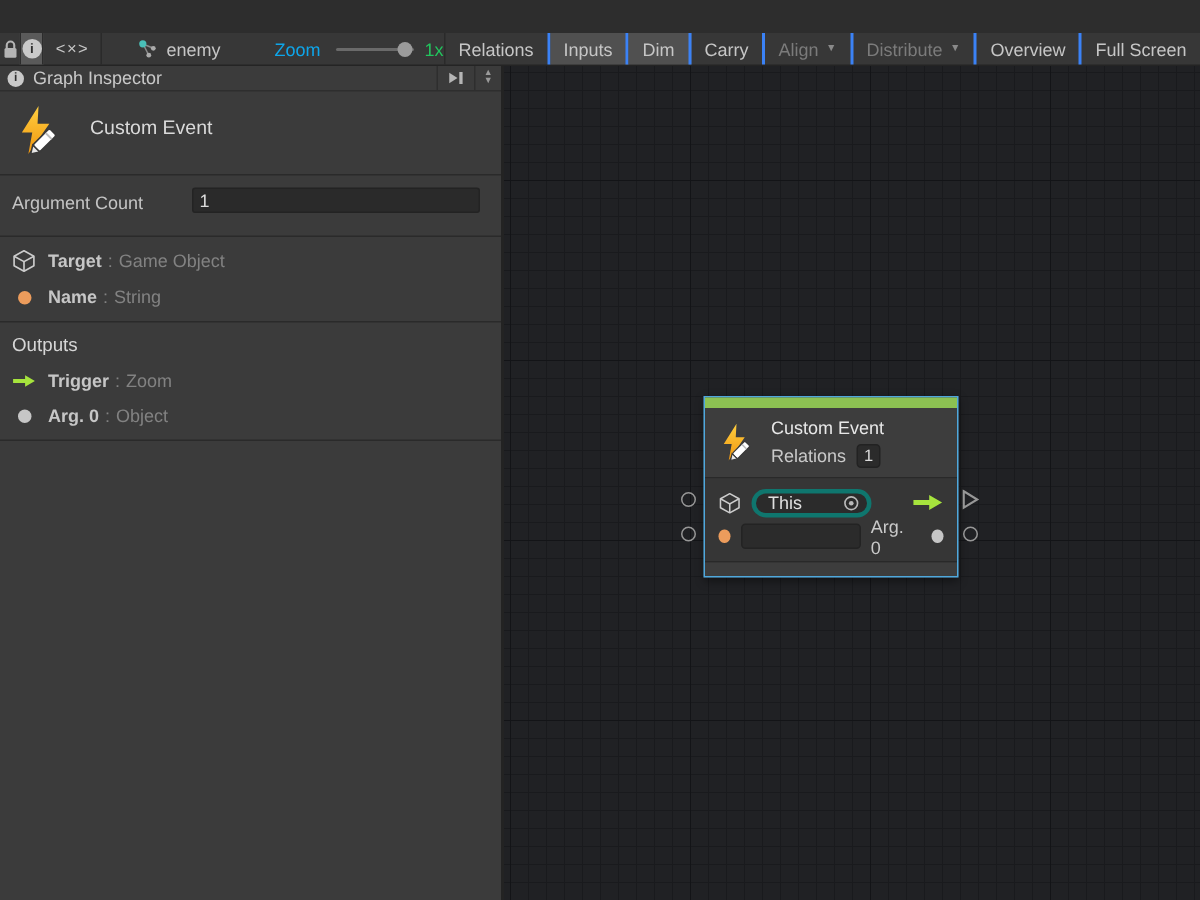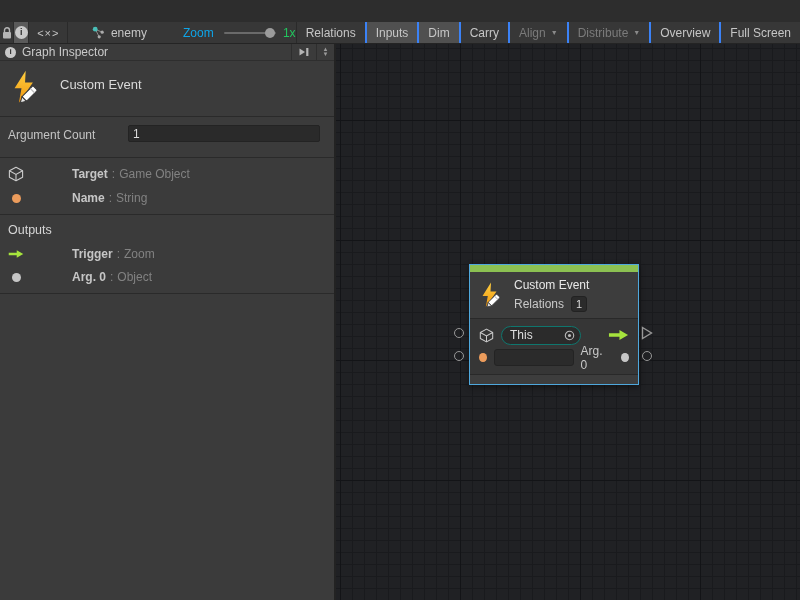--- a/index.html
+++ b/index.html
@@ -85,21 +85,21 @@
     flex:1; height:17px; background:#2A2A2A; border:1px solid #232323; border-radius:2px;
     color:#DCDCDC; font-family:inherit; font-size:12px; padding:0 4px; outline:none;
   }
   .checkbox {
     appearance:none; -webkit-appearance:none; width:15px; height:15px;
     background:#2A2A2A; border:1px solid #232323; border-radius:2px;
   }
   .sec-heading { margin:8px 8px 10px 8px; color:#D6D6D6; font-size:12.5px; }
   .io-row { display:flex; align-items:center; margin:8px 8px 9px 8px; }
   .io-icon { width:16px; display:flex; align-items:center; justify-content:center; margin-right:8px; }
-  .io-name { font-weight:bold; color:#C6C6C6;margin-left:40px; }
+  .io-name { font-weight:bold; color:#C6C6C6; }
   .io-sep { color:#828282; margin:0 4px; }
   .io-type { color:#828282; }
   .dot { display:inline-block; width:9px; height:9px; border-radius:50%; }
   .dot.orange { background:#EC9C5C; }
   .dot.gray { background:#C6C6C6; }
 
   
   .canvas {
     position:absolute; left:336px; top:44px; width:464px; height:556px;
     background-color:#202124;
@@ -126,21 +126,21 @@
   .node-title { font-size:12px; color:#E8E8E8; margin-bottom:4px; }
   .args-row { display:flex; align-items:center; gap:7px; color:#C9C9C9; }
   .mini-input {
     width:16px; height:16px; background:#2B2B2B; border:1px solid #222222; border-radius:3px;
     color:#DCDCDC; font-family:inherit; font-size:11px; text-align:center; padding:0; outline:none;
   }
   .node-body { padding:6px 9px 7px 9px; border-bottom:1px solid #292929; background:#363636; }
   .port-row { display:flex; align-items:center; gap:7px; height:20px; }
   .port-row + .port-row { margin-top:3px; height:19px; }
   .this-dropdown {
-    width:80px; height:19px; background:#2B2B2B; border:1px solid #0f766e; border-radius:10px;
+    width:80px; height:19px; background:#2B2B2B; border:3px solid #0f766e; border-radius:10px;
     display:flex; align-items:center; padding:0 5px 0 8px; color:#DFDFDF;
   }
   .this-dropdown .tgt { margin-left:auto; display:flex; }
   .arg-input {
     width:80px; height:17px; background:#2B2B2B; border:1px solid #232323; border-radius:3px;
     color:#DCDCDC; font-family:inherit; font-size:12px; padding:0 4px; outline:none;
   }
   .flow-arrow { margin-left:auto; display:flex; }
   .arg-label { margin-left:auto; color:#C9C9C9; }
   .out-dot { margin-left:7px; }

